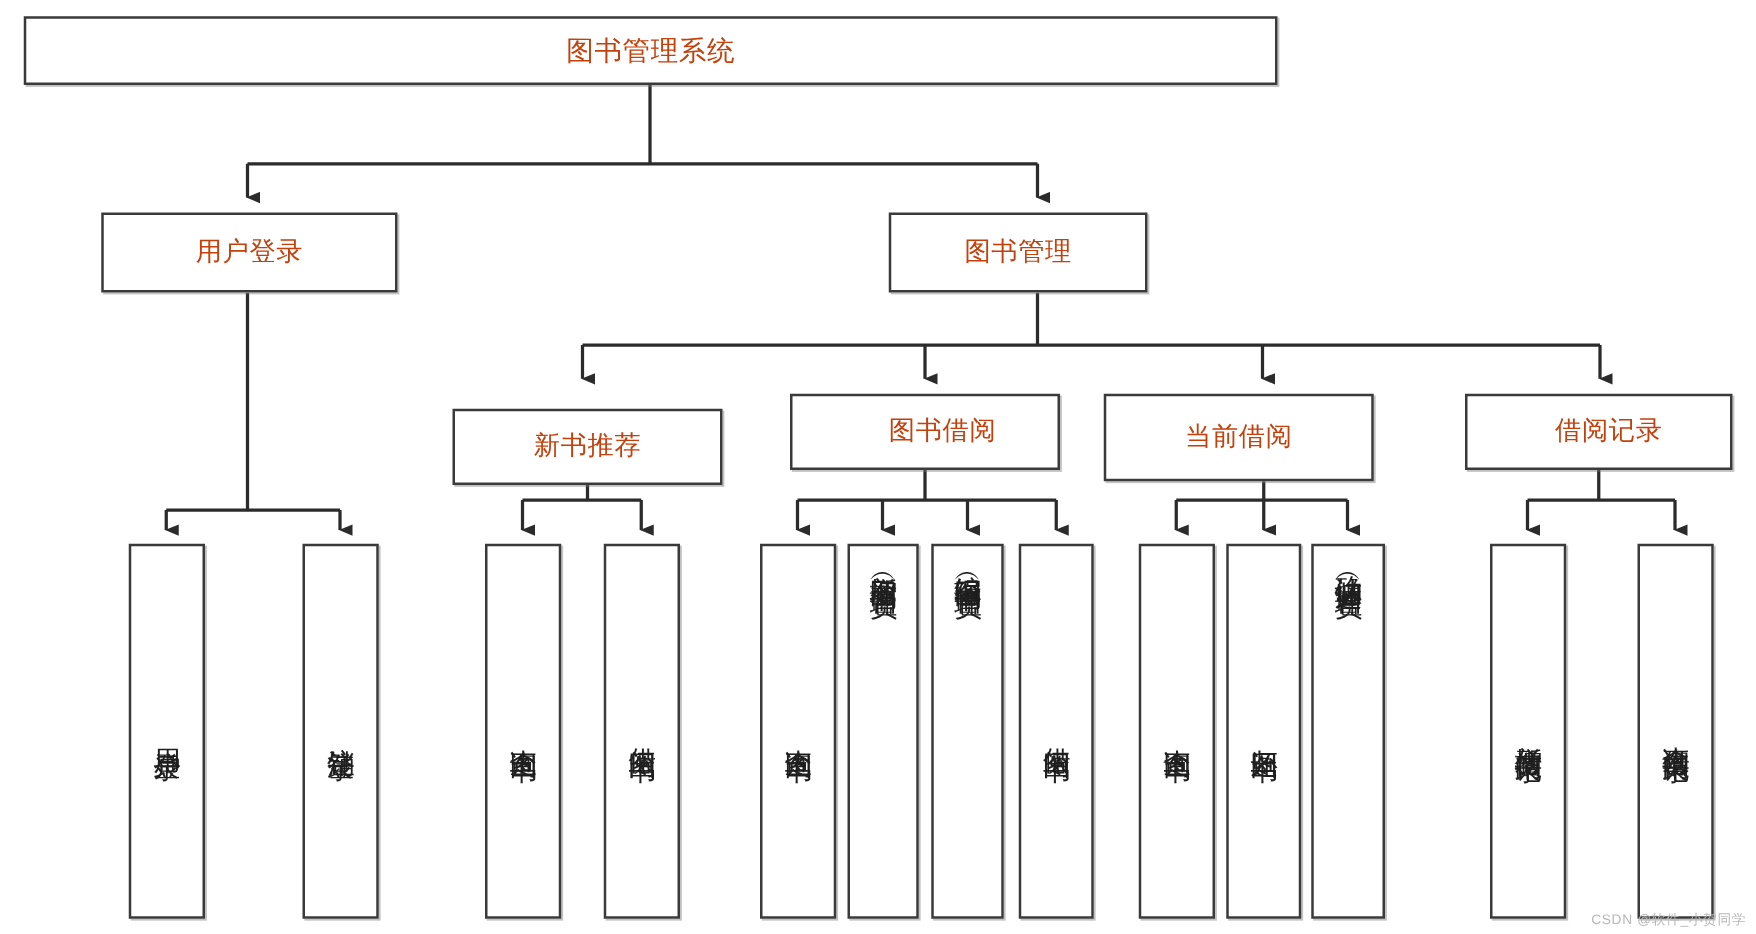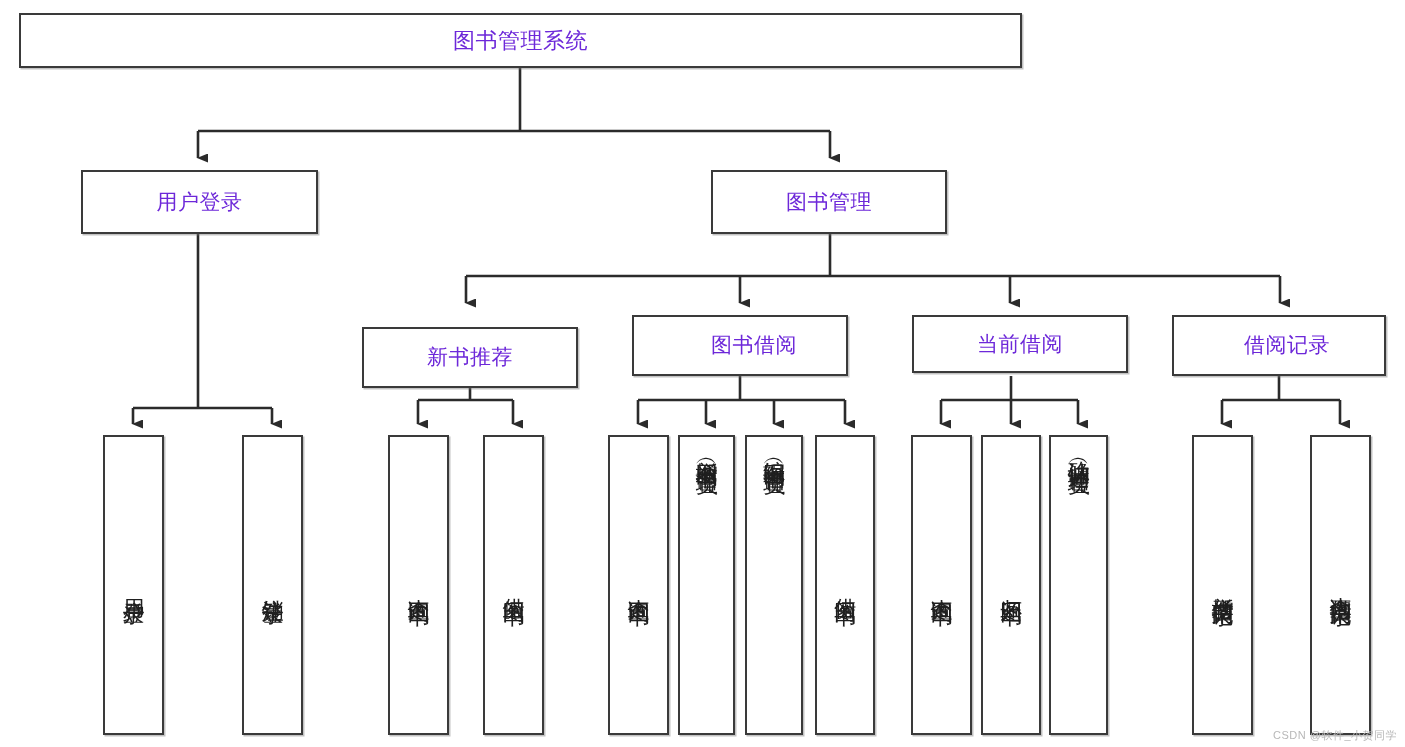--- a/index.html
+++ b/index.html
@@ -31,21 +31,21 @@
     border:2.5px solid #3a3a3a;
     display:flex;
     align-items:center;
     justify-content:center;
     box-shadow:1.5px 1.5px 0 rgba(120,120,120,.45);
   }
   .node .label{
     font-size:21px;
     line-height:1.25;
     letter-spacing:.5px;
-    color:#6d28d9;
+    color:#c2410c;
     white-space:nowrap;
     text-align:center;
   }
   
   #node-root .label{ font-size:22px; }
 
   
   .leaf{
     position:absolute;
     box-sizing:border-box;
@@ -140,33 +140,33 @@
   </svg>
 
   <div class="node" id="node-root" style="left:19px; top:13px; width:1003px; height:55px;">
     <span class="label">图书管理系统</span>
   </div>
 
   <div class="node" style="left:81px; top:170px; width:237px; height:64px;">
     <span class="label">用户登录</span>
   </div>
 
-  <div class="node" style="left:711px; top:170px; width:236px; height:64px;">
+  <div class="node" style="left:711px; top:170px; width:207px; height:64px;">
     <span class="label">图书管理</span>
   </div>
 
   <div class="node" style="left:362px; top:327px; width:216px; height:61px;">
     <span class="label">新书推荐</span>
   </div>
 
   <div class="node" style="left:632px; top:315px; width:216px; height:61px;padding-left:28px;">
     <span class="label">图书借阅</span>
   </div>
 
-  <div class="node" style="left:912px; top:315px; width:216px; height:58px;">
+  <div class="node" style="left:883px; top:315px; width:216px; height:70px;">
     <span class="label">当前借阅</span>
   </div>
 
   <div class="node" style="left:1172px; top:315px; width:214px; height:61px;padding-left:16px;">
     <span class="label">借阅记录</span>
   </div>
 
   <div class="leaf centered" style="left:103px; top:435px; width:61px; height:300px;">
     <span class="vlabel">用户登录</span>
   </div>

